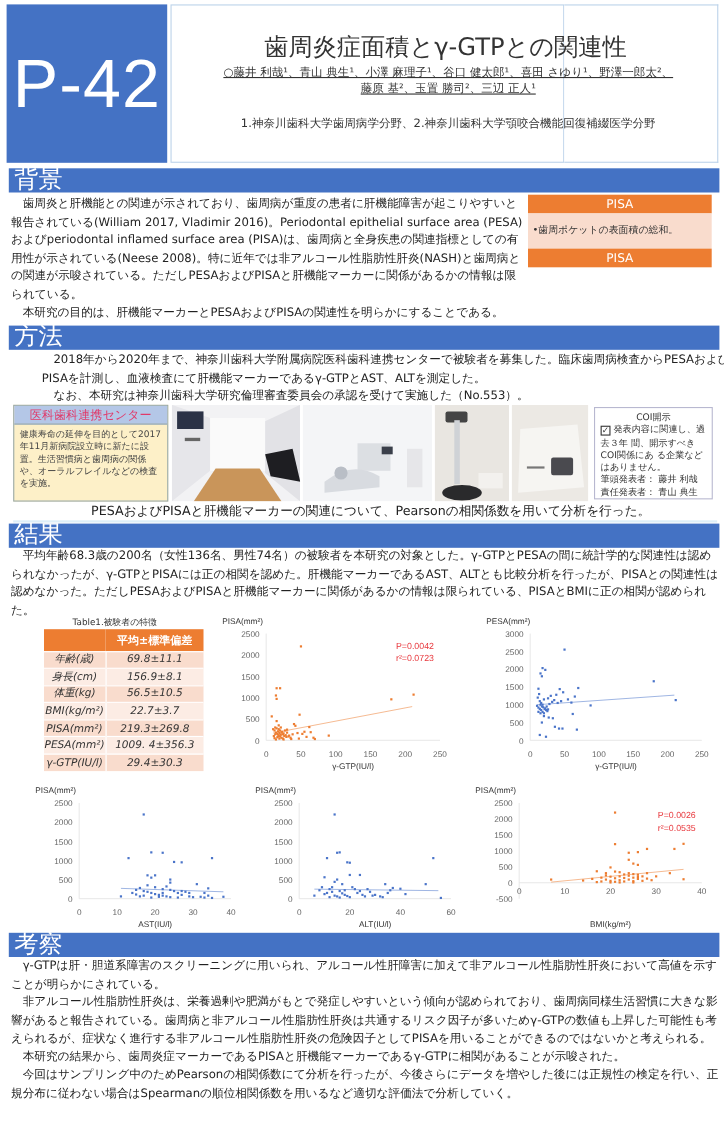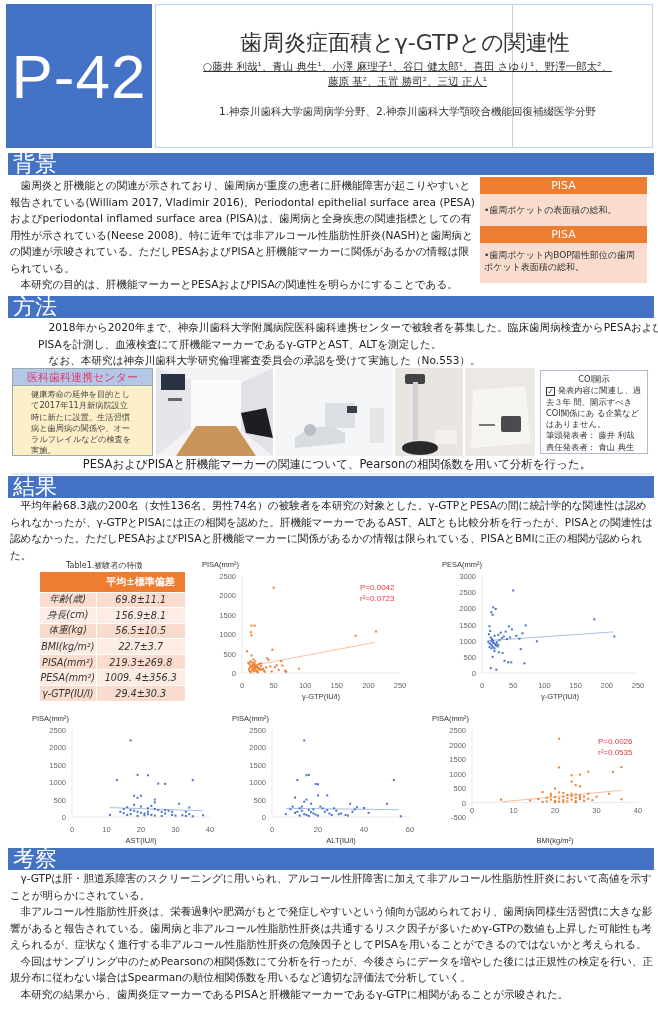--- a/index.html
+++ b/index.html
@@ -14,21 +14,21 @@
   .secbar { left: 8px; width: 646px; height: 22px; background: #4472c4; color: #fff; font-size: 22px; line-height: 22px; padding-left: 5px; }
   .txt { font-size: 10.6px; line-height: 16.5px; color: #222; }
   .txt p { text-indent: 1em; }
   #bg-text { left: 10px; top: 177px; width: 465px; }
   #defbox { left: 480px; top: 177px; width: 167px; height: 108px; }
   .defhead { background: #ed7d31; color: #fff; text-align: center; font-size: 11px; height: 17px; line-height: 17px; }
   .defbody { background: #f9dccd; font-size: 9px; line-height: 12px; padding: 6px 6px 6px 4px; color: #333; }
   #meth-text { left: 10px; top: 319px; width: 645px; margin-left: 28px; }
   #center-box { left: 12px; top: 368px; width: 141px; height: 88px; border: 1px solid #9aa; background: #fdf0c8; }
   #center-head { background: #b4c7e7; color: #e03a6a; font-size: 11px; text-align: center; height: 17px; line-height: 17px; border-bottom: 1px solid #9aa; }
-  #center-body { font-size: 8.2px; line-height: 11.3px; padding: 3px 18px; color: #444; }
+  #center-body { font-size: 8.2px; line-height: 11.3px; padding: 3px 5px; color: #444; }
   .photo { top: 368px; height: 88px; border-radius: 1px; overflow: hidden; }
   #coi { left: 540px; top: 370px; width: 108px; height: 84px; border: 1px solid #b8b8d0; font-size: 8.3px; line-height: 11.3px; padding: 3px 5px; color: #333; background: #fff; }
   #meth-line { left: 22px; top: 457px; width: 630px; font-size: 11.5px; color: #222; text-align: center; }
   #meth-rule { left: 12px; top: 473px; width: 640px; height: 2px; background: #ddeef8; }
   #res-text { left: 10px; top: 497px; width: 645px; }
   #tbl-cap { left: 66px; top: 560px; font-size: 8px; color: #333; }
   table#tbl { left: 40px; top: 572px; border-collapse: collapse; font-size: 9.6px; color: #333; }
   table#tbl th { background: #ed7d31; color: #fff; height: 20px; font-weight: bold; font-size: 10px; }
   table#tbl td { height: 15.6px; text-align: center; border-top: 1px solid #fff; font-style: italic; }
   table#tbl tr:nth-child(odd) td { background: #f9dccd; }
@@ -54,21 +54,20 @@
 
 <div class="abs secbar" style="top:153px">背景</div>
 <div id="bg-text" class="abs txt">
   <p>歯周炎と肝機能との関連が示されており、歯周病が重度の患者に肝機能障害が起こりやすいと報告されている(William 2017, Vladimir 2016)。Periodontal epithelial surface area (PESA)およびperiodontal inflamed surface area (PISA)は、歯周病と全身疾患の関連指標としての有用性が示されている(Neese 2008)。特に近年では非アルコール性脂肪性肝炎(NASH)と歯周病との関連が示唆されている。ただしPESAおよびPISAと肝機能マーカーに関係があるかの情報は限られている。</p>
   <p>本研究の目的は、肝機能マーカーとPESAおよびPISAの関連性を明らかにすることである。</p>
 </div>
 <div id="defbox" class="abs">
   <div class="defhead">PISA</div>
   <div class="defbody" style="height:32px;padding-top:10px">•歯周ポケットの表面積の総和。</div>
   <div class="defhead">PISA</div>
-  <div class="defbody" style="height:40px">•歯周ポケット内BOP陽性部位の歯周ポケット表面積の総和。</div>
 </div>
 
 <div class="abs secbar" style="top:296px">方法</div>
 <div id="meth-text" class="abs txt">
   <p>2018年から2020年まで、神奈川歯科大学附属病院医科歯科連携センターで被験者を募集した。臨床歯周病検査からPESAおよびPISAを計測し、血液検査にて肝機能マーカーであるγ-GTPとAST、ALTを測定した。</p>
   <p>なお、本研究は神奈川歯科大学研究倫理審査委員会の承認を受けて実施した（No.553）。</p>
 </div>
 <div id="center-box" class="abs">
   <div id="center-head">医科歯科連携センター</div>
   <div id="center-body">健康寿命の延伸を目的として2017年11月新病院設立時に新たに設置。生活習慣病と歯周病の関係や、オーラルフレイルなどの検査を実施。</div>
@@ -537,15 +536,15 @@
     <rect x="165.5" y="83.7" width="2" height="2" fill="#ed7d31"></rect>
     <line x1="71.05" y1="89.92" x2="191.4" y2="78.32" stroke="#ed7d31" stroke-width="0.8" opacity="0.6"></line>
     <text x="168" y="32" font-size="8" fill="#e8383d">P=0.0026</text>
     <text x="168" y="43" font-size="8" fill="#e8383d">r²=0.0535</text>
   </svg>
 
 <div class="abs secbar" style="top:848px">考察</div>
 <div id="dis-text" class="abs txt">
   <p>γ-GTPは肝・胆道系障害のスクリーニングに用いられ、アルコール性肝障害に加えて非アルコール性脂肪性肝炎において高値を示すことが明らかにされている。</p>
   <p>非アルコール性脂肪性肝炎は、栄養過剰や肥満がもとで発症しやすいという傾向が認められており、歯周病同様生活習慣に大きな影響があると報告されている。歯周病と非アルコール性脂肪性肝炎は共通するリスク因子が多いためγ-GTPの数値も上昇した可能性も考えられるが、症状なく進行する非アルコール性脂肪性肝炎の危険因子としてPISAを用いることができるのではないかと考えられる。</p>
+  <p>本研究の結果から、歯周炎症マーカーであるPISAと肝機能マーカーであるγ-GTPに相関があることが示唆された。</p>
   <p>今回はサンプリング中のためPearsonの相関係数にて分析を行ったが、今後さらにデータを増やした後には正規性の検定を行い、正規分布に従わない場合はSpearmanの順位相関係数を用いるなど適切な評価法で分析していく。</p>
-  <p>本研究の結果から、歯周炎症マーカーであるPISAと肝機能マーカーであるγ-GTPに相関があることが示唆された。</p>
 </div>
 
 </body></html>

